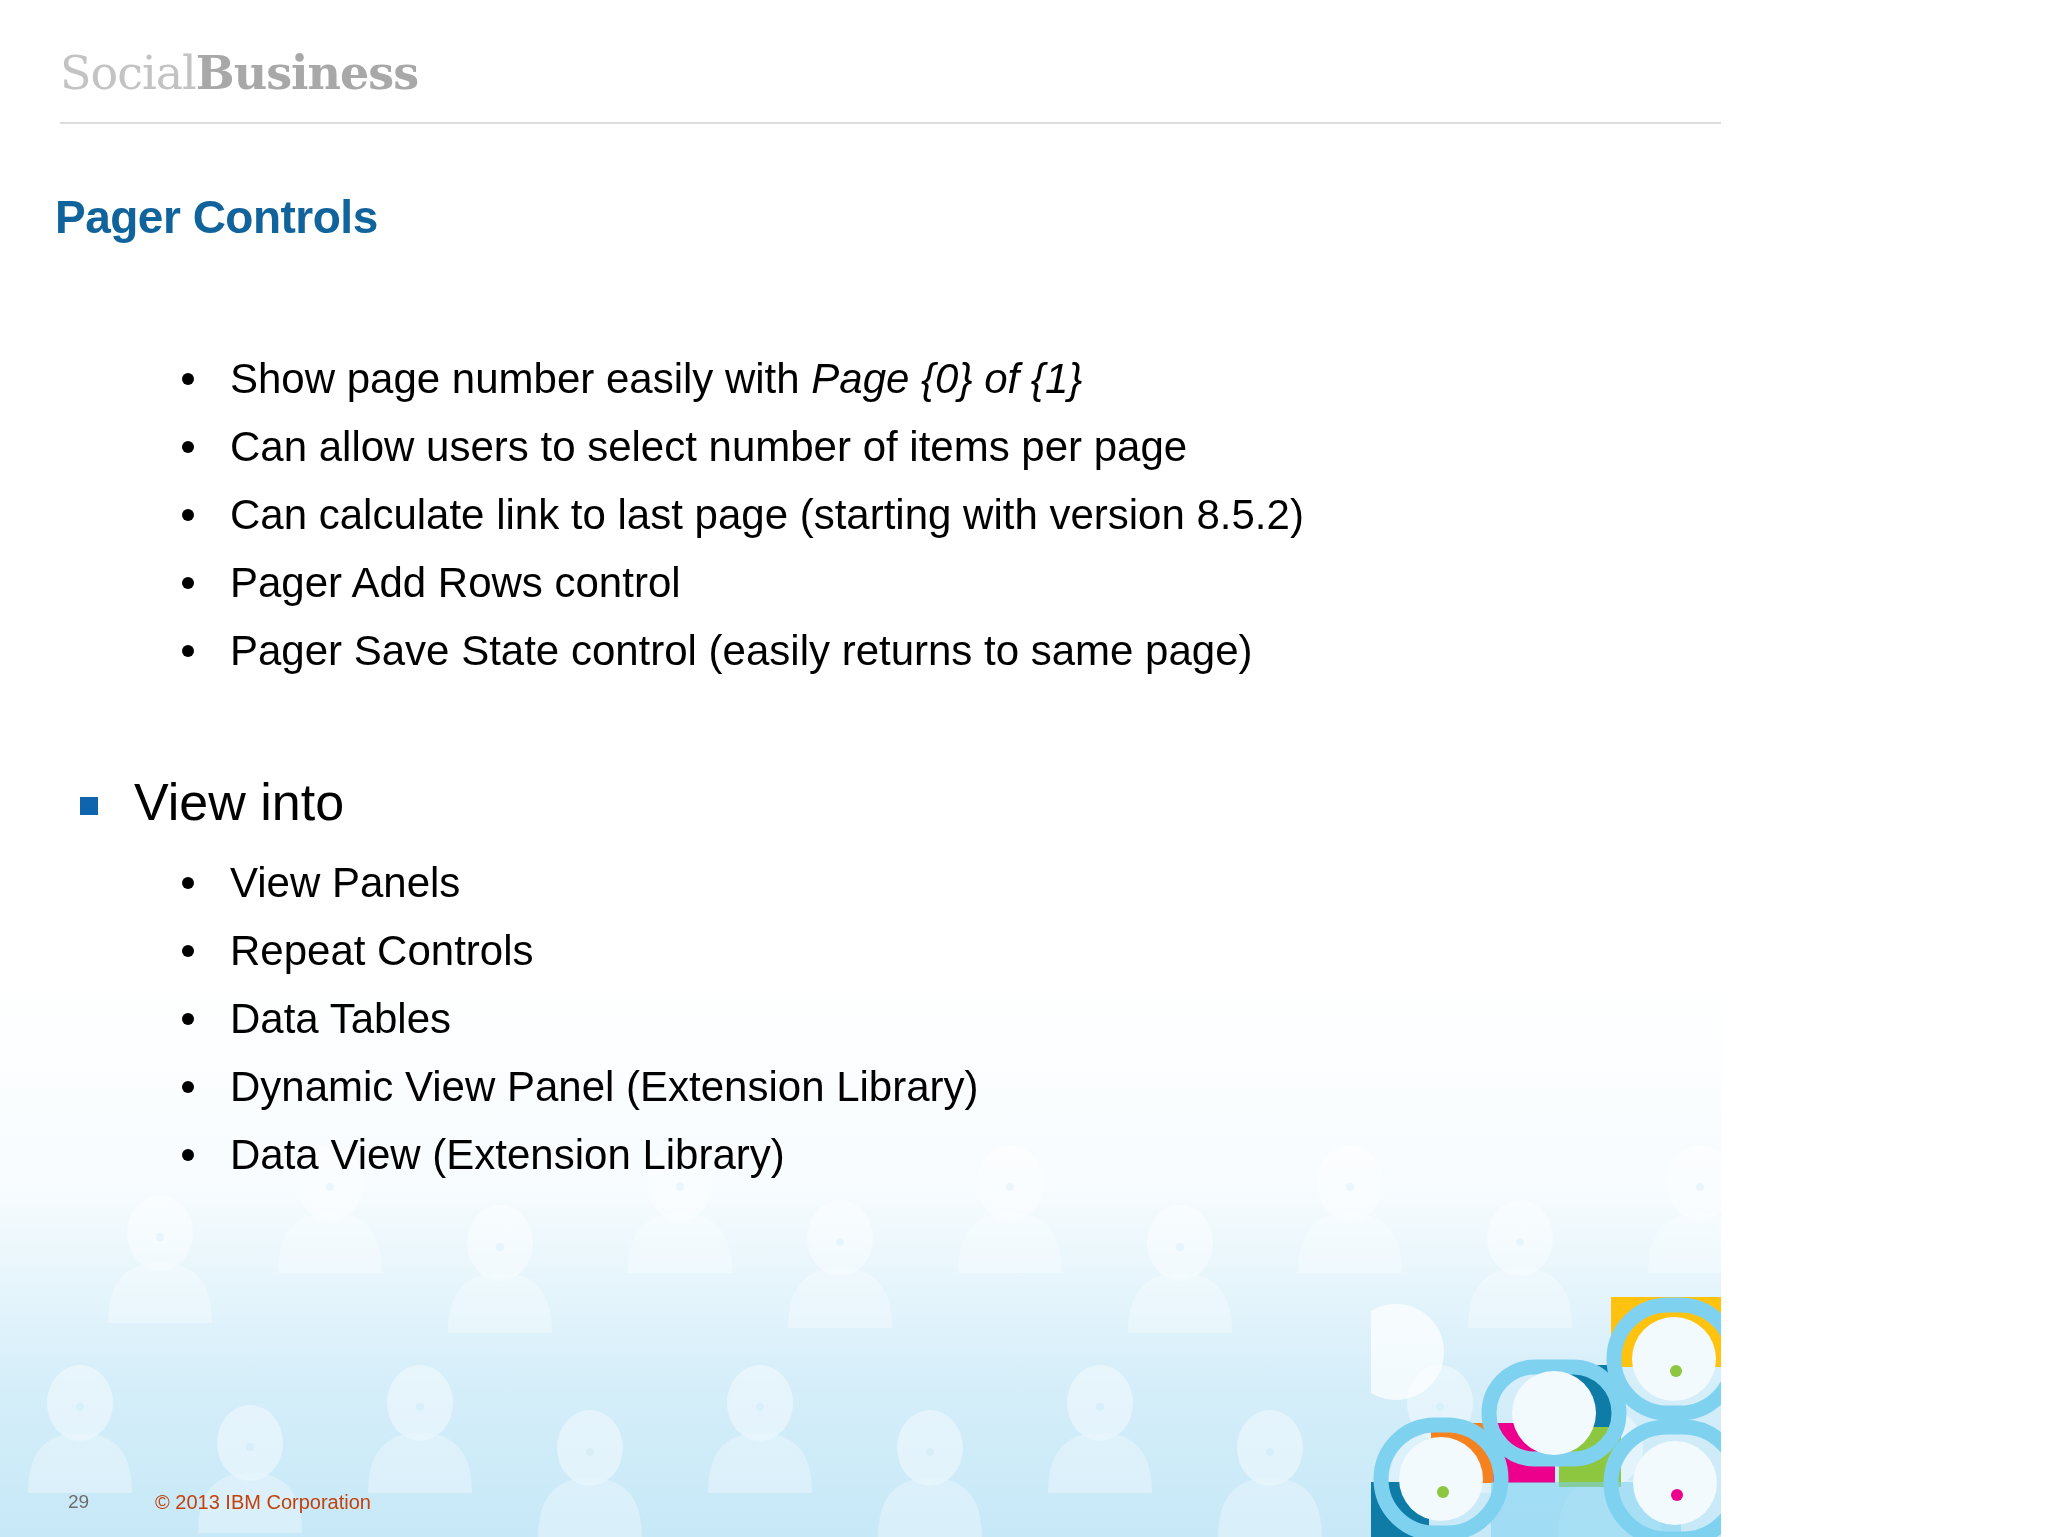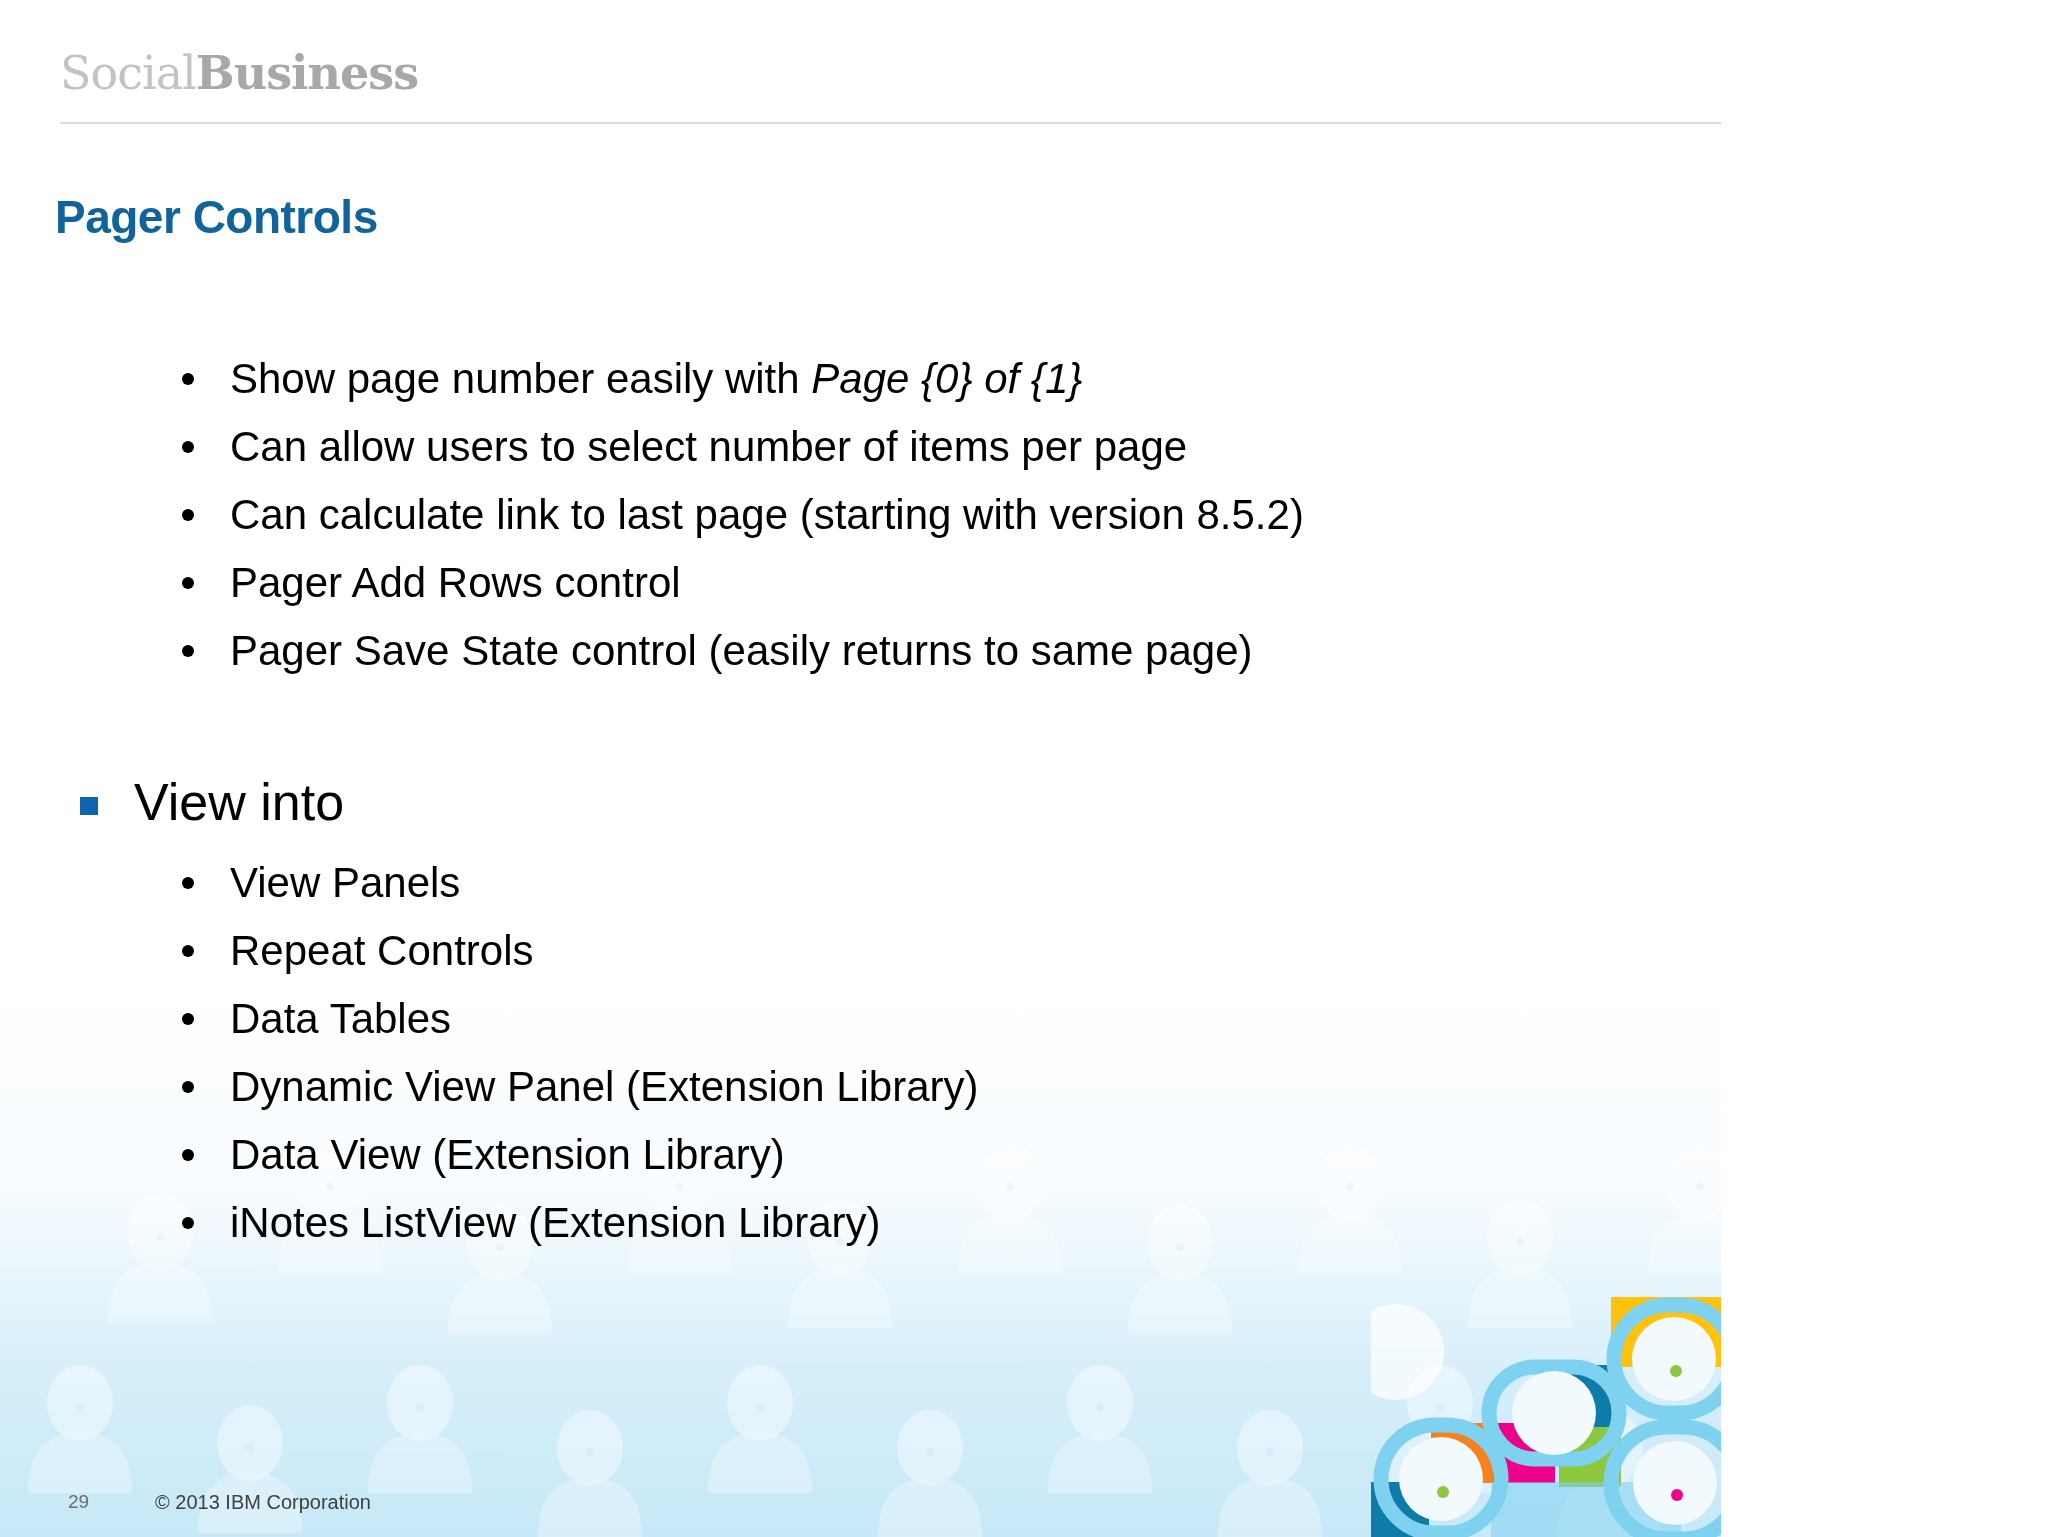--- a/index.html
+++ b/index.html
@@ -122,21 +122,21 @@
 
   .gap { height:84px; }
 
   
   .footer-num {
     position:absolute; left:68px; top:1491px;
     font-size:19px; color:#6d6d6d;
   }
   .footer-copy {
     position:absolute; left:155px; top:1491px;
-    font-size:20px; color:#404040;
+    font-size:20px; color:#c2410c;
     white-space:nowrap;
   }
 
   
   .people-graphic {
     position:absolute; right:0; bottom:0;
     width:350px; height:240px;
   }
 </style>
 </head>
@@ -311,24 +311,20 @@
       <div class="l2">
         <span class="dot"></span>
         <span class="l2-text">Dynamic View Panel (Extension Library)</span>
       </div>
 
       <div class="l2">
         <span class="dot"></span>
         <span class="l2-text">Data View (Extension Library)</span>
       </div>
 
-      <div class="l2">
-        <span class="dot"></span>
-        <span class="l2-text">iNotes ListView (Extension Library)</span>
-      </div>
     </div>
   </div>
 
   <svg class="people-graphic" viewBox="0 0 350 240">
     <defs>
       <clipPath id="clipbox">
           <rect x="0" y="0" width="350" height="240"></rect>
         </clipPath>
     </defs>
     <g clip-path="url(#clipbox)">

